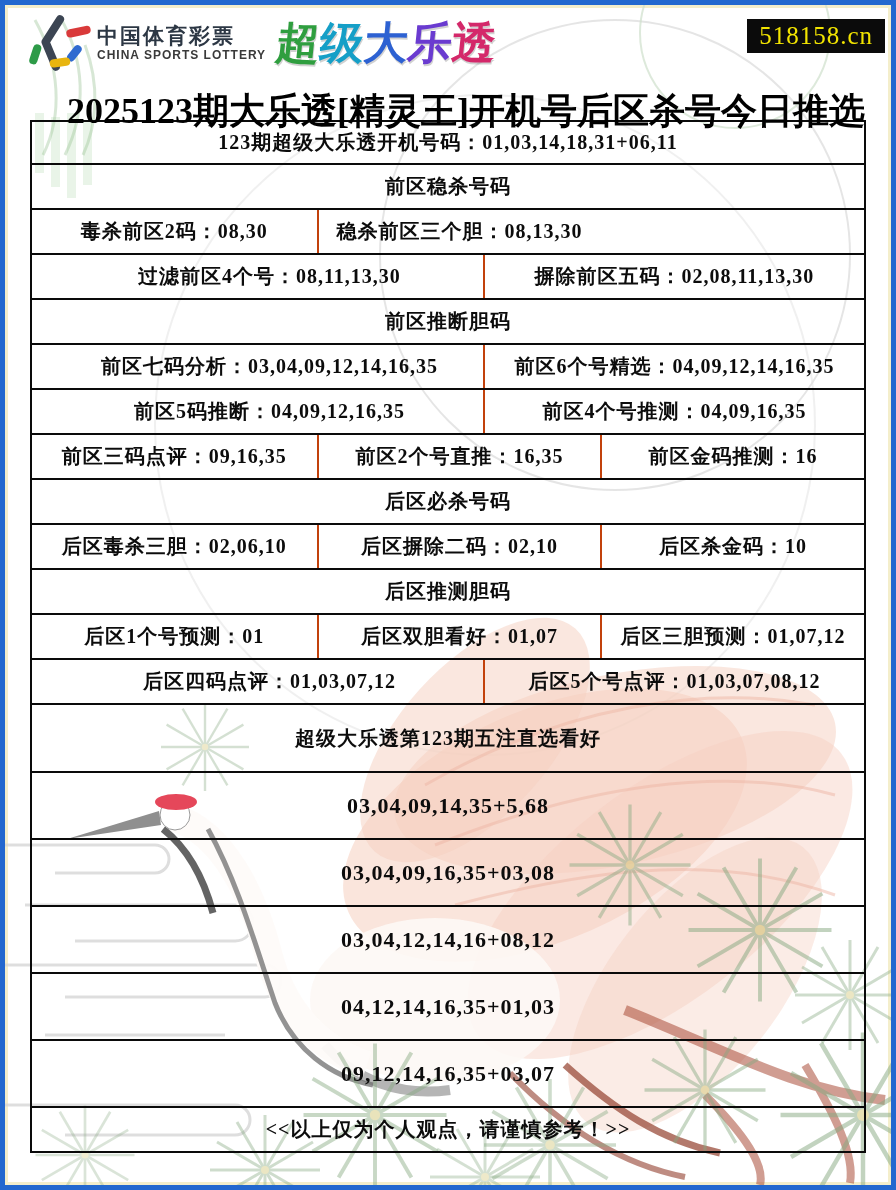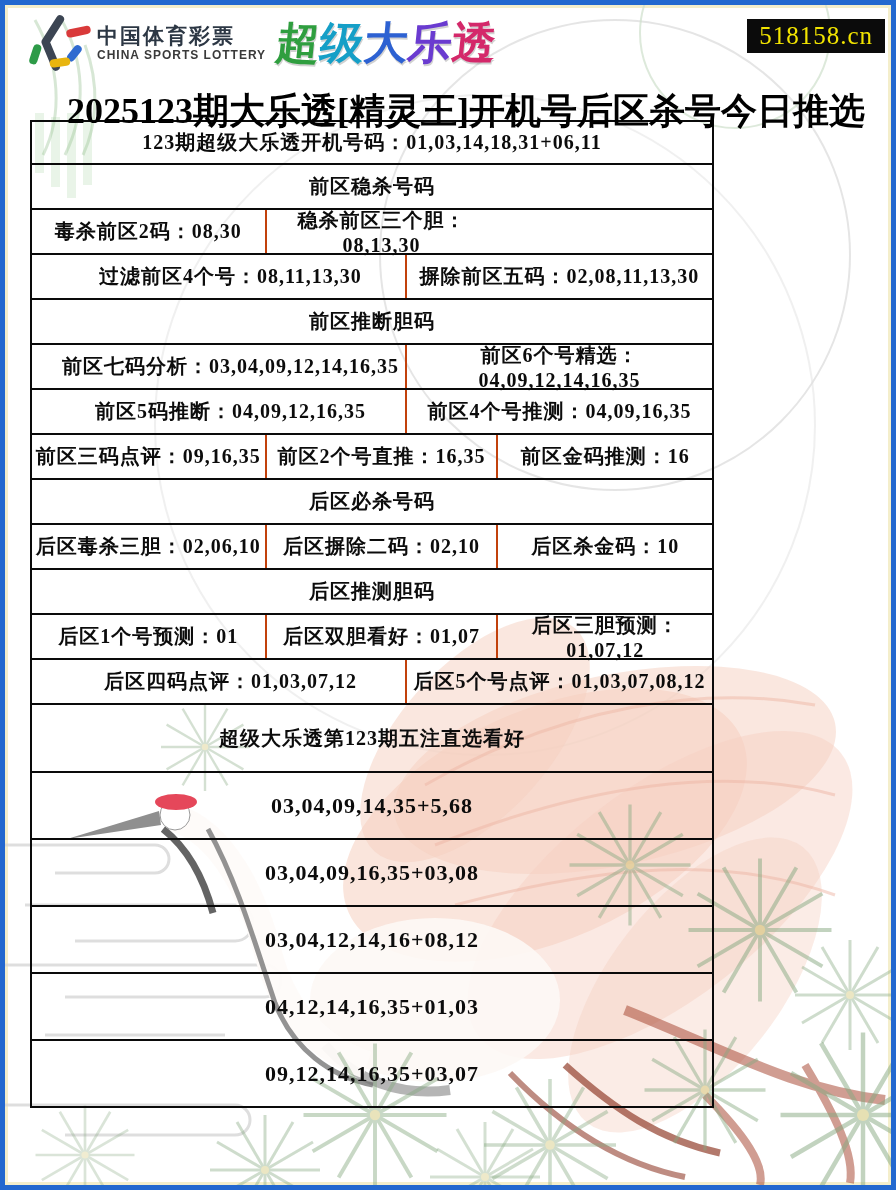--- a/index.html
+++ b/index.html
@@ -21,21 +21,21 @@
            text-shadow:1px 2px 0 rgba(0,0,0,.18);}
   .product .c0{color:#2f9e3f}.product .c1{color:#159fc7}.product .c2{color:#2d61d2}
   .product .c3{color:#6a3bd0}.product .c4{color:#d4286a}
   
   .badge{position:absolute;right:6px;top:14px;z-index:3;background:#0b0b0b;color:#f2e400;
          font-weight:400;font-size:25px;padding:3px 12px;letter-spacing:1px;}
   
   .title{position:absolute;left:0;top:64px;width:100%;text-align:center;z-index:3;
          font-size:36px;font-weight:700;color:#000;letter-spacing:0px;margin:18px;white-space:nowrap;}
   
-  .grid{position:absolute;left:25px;top:115px;width:684px;z-index:2;
+  .grid{position:absolute;left:25px;top:115px;width:836px;z-index:2;
         border:2px solid #0a0a0a;box-sizing:border-box;}
   .row{display:flex;border-top:2px solid #0a0a0a;box-sizing:border-box;}
   .row:first-child{border-top:none;}
   .h-first{height:41px}
   .h-std{height:45px}
   .h-tall{height:68px}
   .h-pick{height:67px}
   .h-last{height:45px}
   .cell{flex:1;display:flex;align-items:center;justify-content:center;text-align:center;
         font-weight:700;font-size:20px;color:#0c0c0c;letter-spacing:1px;box-sizing:border-box;}
@@ -240,15 +240,18 @@
     <div class="row h-pick pick">
       <div class="cell">03,04,12,14,16+08,12</div>
     </div>
     <div class="row h-pick pick">
       <div class="cell">04,12,14,16,35+01,03</div>
     </div>
     <div class="row h-pick pick">
       <div class="cell">09,12,14,16,35+03,07</div>
     </div>
 
+    <div class="row h-last">
+      <div class="cell">&lt;&lt;以上仅为个人观点，请谨慎参考！&gt;&gt;</div>
+    </div>
 
   </div>
 </div>
 
 </body></html>

